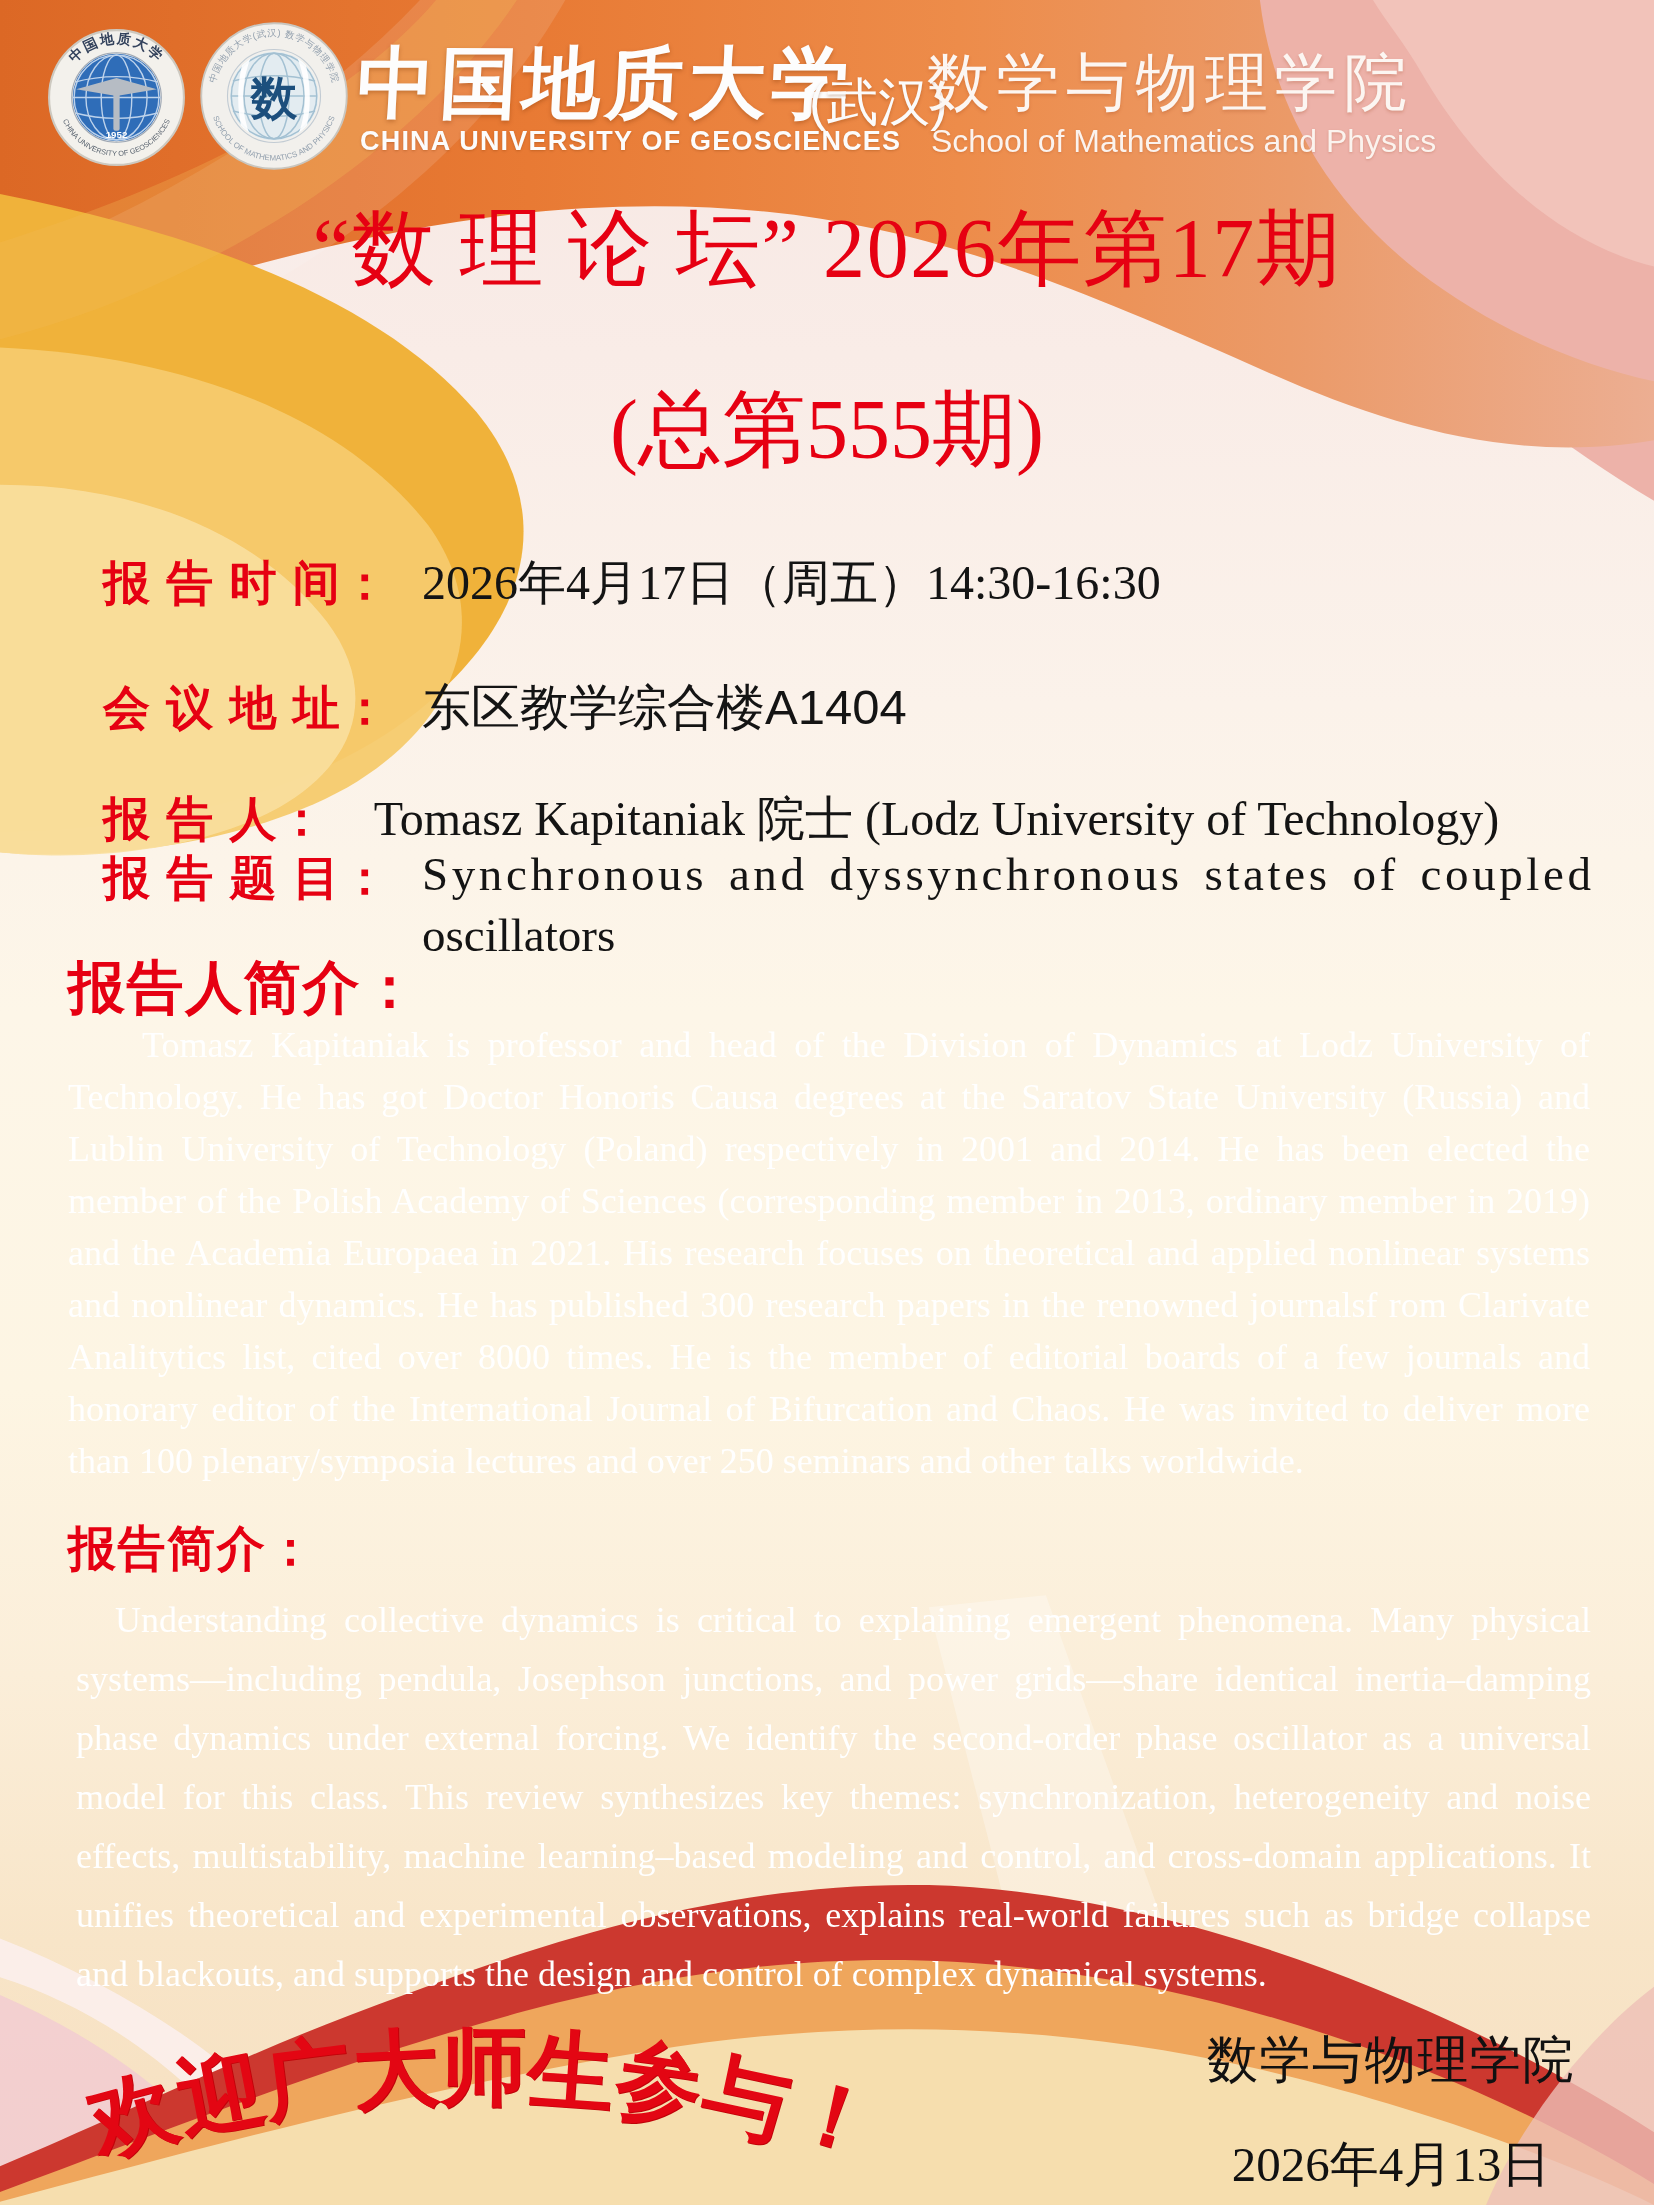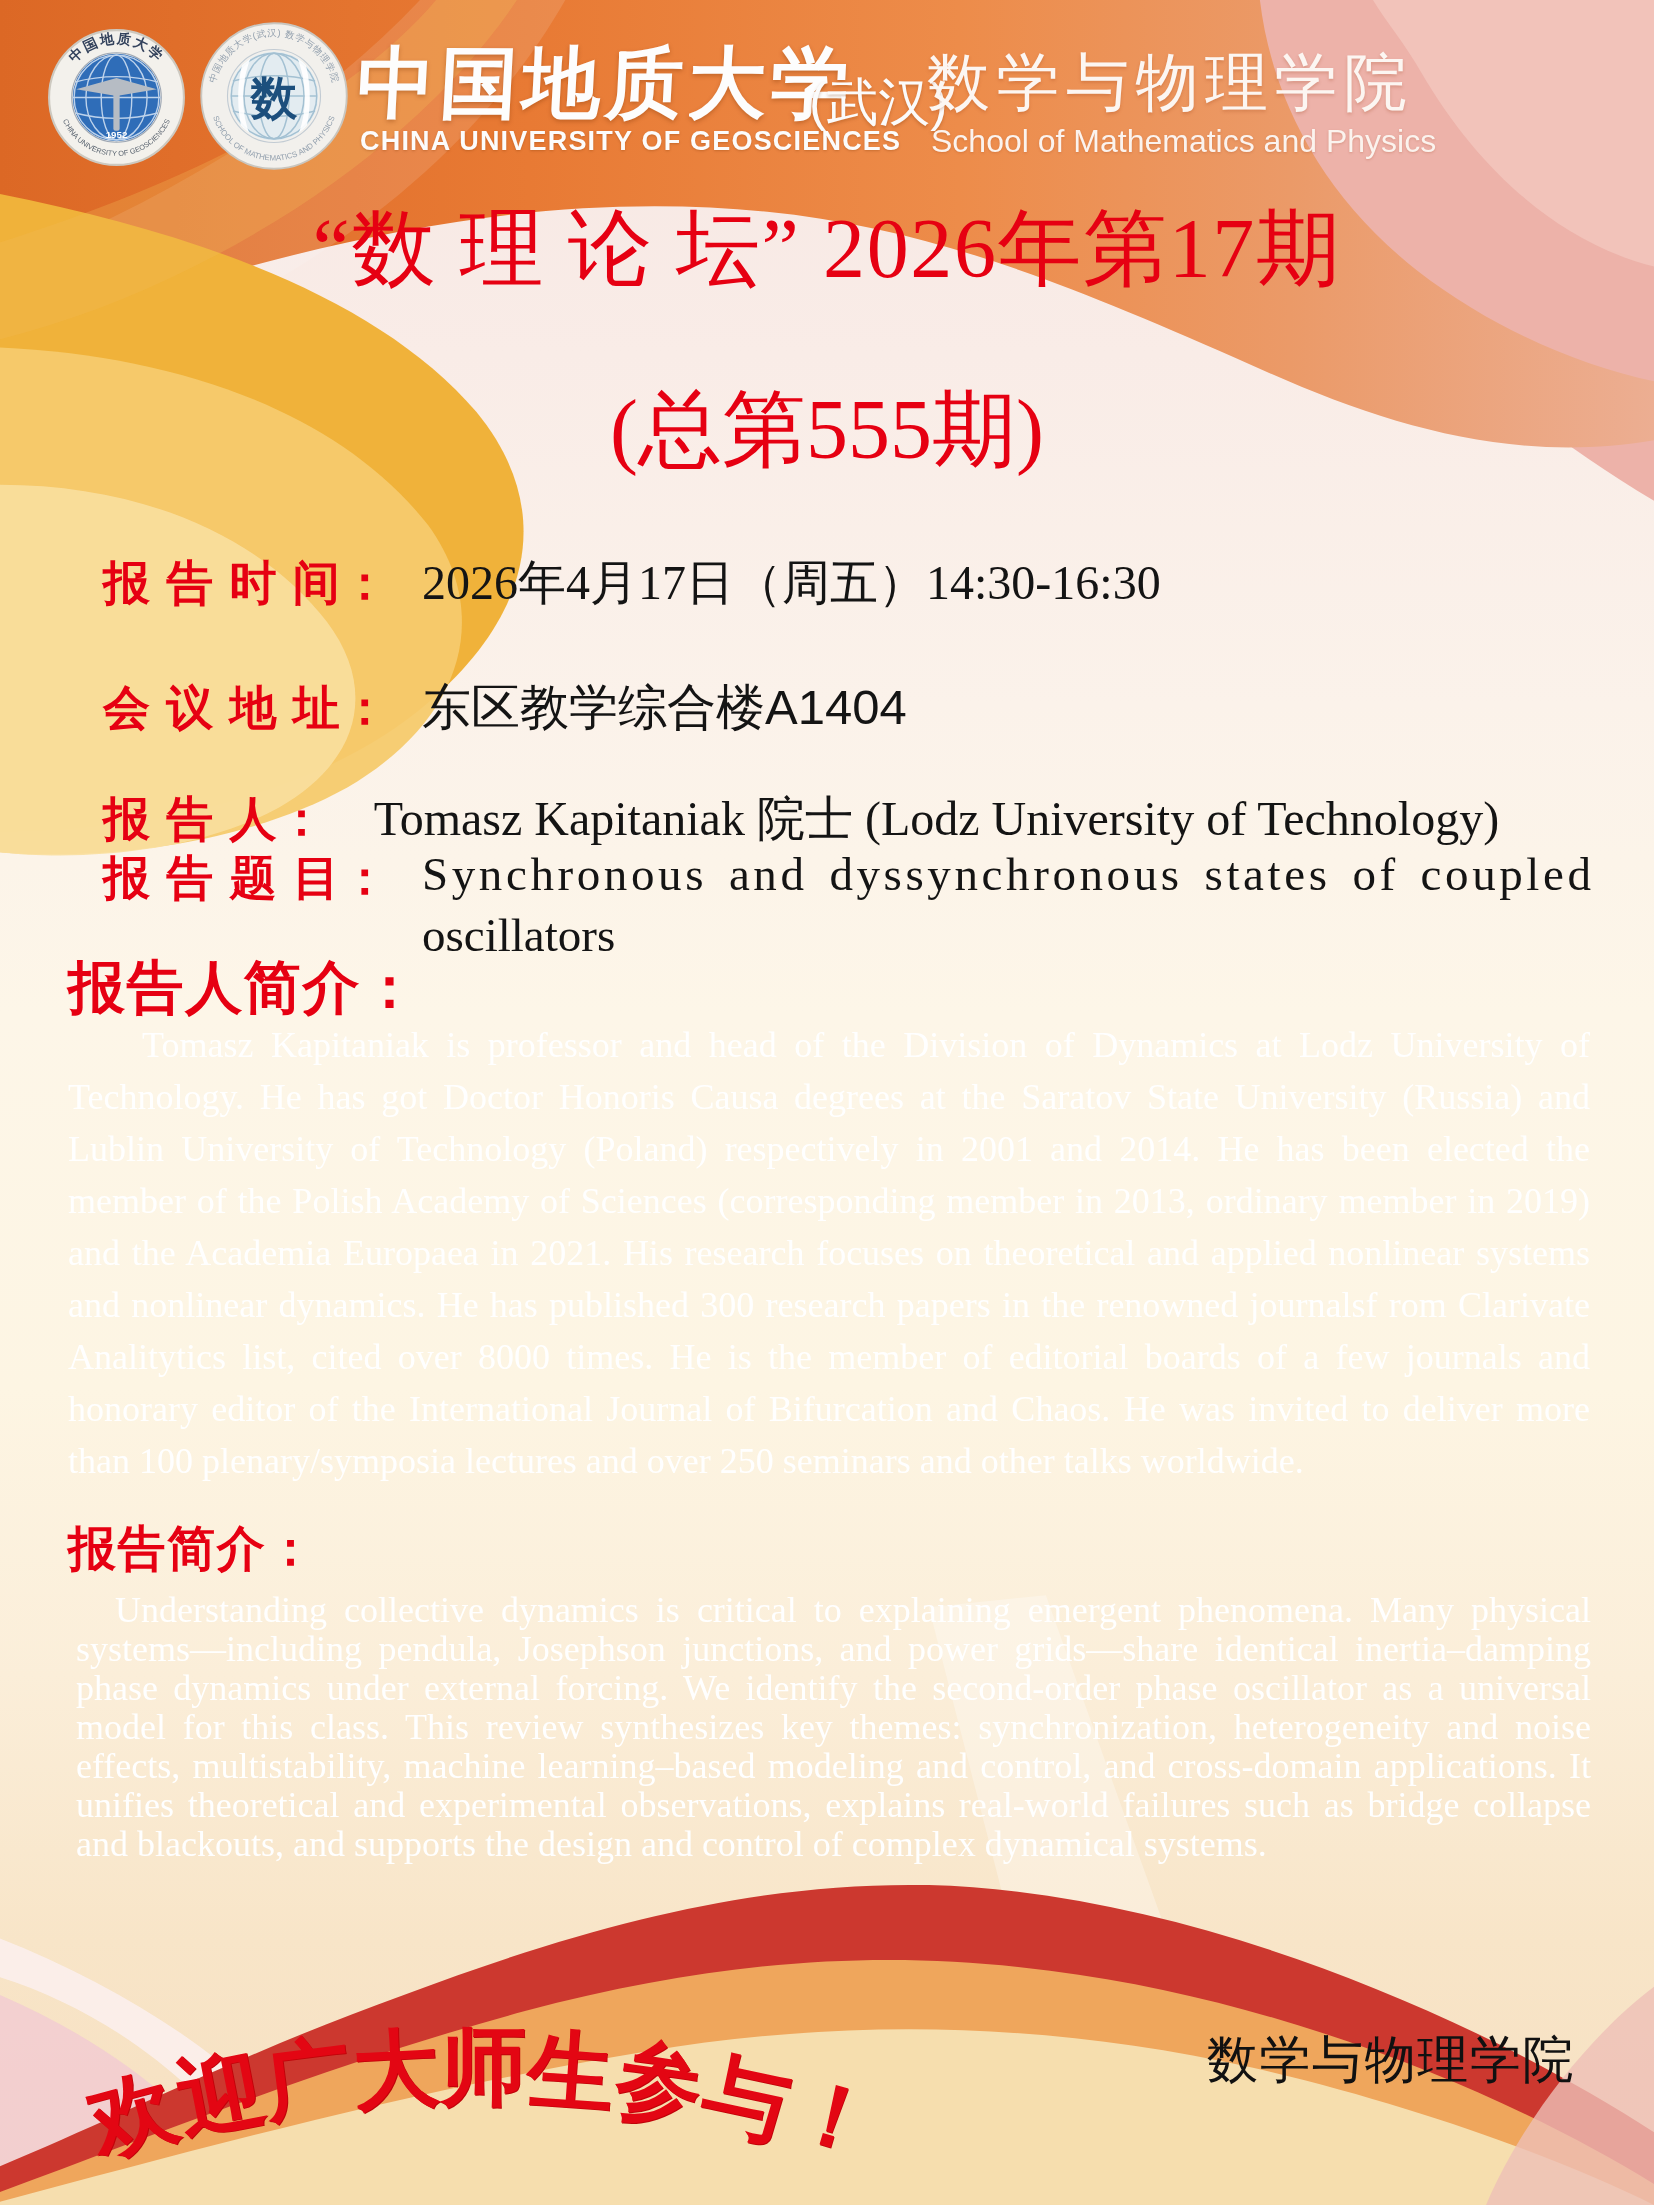--- a/index.html
+++ b/index.html
@@ -49,21 +49,21 @@
   .gap-m{display:inline-block;width:47px;}
   .topic-block{display:inline-block;vertical-align:top;white-space:normal;width:1212px;}
   .topic-l1{font-size:47px;color:#141414;letter-spacing:3.6px;word-spacing:6.5px;}
   .topic-l2{font-size:47px;color:#141414;margin-top:7px;}
   .bio-label{left:68px;top:950px;font-size:57px;}
   .abs-label{left:68px;top:1517px;font-size:48px;}
 
   
   .para{color:#ffffff;text-align:justify;font-family:"Liberation Serif","DejaVu Serif",serif;}
   .bio-para{left:68px;top:1019px;width:1522px;font-size:36px;line-height:52px;text-indent:74px;}
-  .abs-para{left:76px;top:1591px;width:1515px;font-size:36px;line-height:39px;text-indent:39px;}
+  .abs-para{left:76px;top:1591px;width:1515px;font-size:36px;line-height:59px;text-indent:39px;}
 
   
   .welcome{left:90px;top:2019px;width:695px;height:186px;white-space:nowrap;}
   .wch{display:inline-block;font-size:86px;font-weight:bold;color:#e30613;
     font-family:"DejaVu Serif","Liberation Serif",serif;margin-right:1.6px;
     text-shadow:0.8px 0.8px 0 #c00309;}
   .footer-right{left:1181px;top:2026px;width:420px;text-align:center;color:#111;}
   .footer-org{font-size:51px;font-family:"Liberation Serif","DejaVu Serif",serif;letter-spacing:1.6px;}
   .footer-date{font-size:49px;margin-top:37px;font-family:"Liberation Serif","DejaVu Serif",serif;}
 
@@ -208,16 +208,17 @@
   <div class="abs lbl bio-label">报告人简介：</div>
   <div class="abs para bio-para">Tomasz Kapitaniak is professor and head of the Division of Dynamics at Lodz University of Technology. He has got Doctor Honoris Causa degrees at the Saratov State University (Russia) and Lublin University of Technology (Poland) respectively in 2001 and 2014. He has been elected the member of the Polish Academy of Sciences (corresponding member in 2013, ordinary member in 2019) and the Academia Europaea in 2021. His research focuses on theoretical and applied nonlinear systems and nonlinear dynamics. He has published 300 research papers in the renowned journalsf rom Clarivate Analitytics list, cited over 8000 times. He is the member of editorial boards of a few journals and honorary editor of the International Journal of Bifurcation and Chaos. He was invited to deliver more than 100 plenary/symposia lectures and over 250 seminars and other talks worldwide.</div>
 
   <div class="abs lbl abs-label">报告简介：</div>
   <div class="abs para abs-para">Understanding collective dynamics is critical to explaining emergent phenomena. Many physical systems—including pendula, Josephson junctions, and power grids—share identical inertia–damping phase dynamics under external forcing. We identify the second-order phase oscillator as a universal model for this class. This review synthesizes key themes: synchronization, heterogeneity and noise effects, multistability, machine learning–based modeling and control, and cross-domain applications. It unifies theoretical and experimental observations, explains real-world failures such as bridge collapse and blackouts, and supports the design and control of complex dynamical systems.</div>
 
   <div class="abs welcome"><span class="wch" style="transform: translateY(37px) rotate(-15deg);">欢</span><span class="wch" style="transform: translateY(18px) rotate(-11deg);">迎</span><span class="wch" style="transform: translateY(3.2px) rotate(-7deg);">广</span><span class="wch" style="transform: translateY(-6.5px) rotate(-3deg);">大</span><span class="wch" style="transform: translateY(-9.7px) rotate(0deg);">师</span><span class="wch" style="transform: translateY(-4.8px) rotate(4deg);">生</span><span class="wch" style="transform: translateY(6.5px) rotate(8deg);">参</span><span class="wch" style="transform: translateY(22.6px) rotate(12deg);">与</span><span class="wch" style="transform: translateY(40px) rotate(16deg);">！</span></div>
 
   <div class="abs footer-right">
     <div class="footer-org">数学与物理学院</div>
+    <div class="footer-date">2026年4月13日</div>
   </div>
 
 </div>
 
 
 </body></html>

